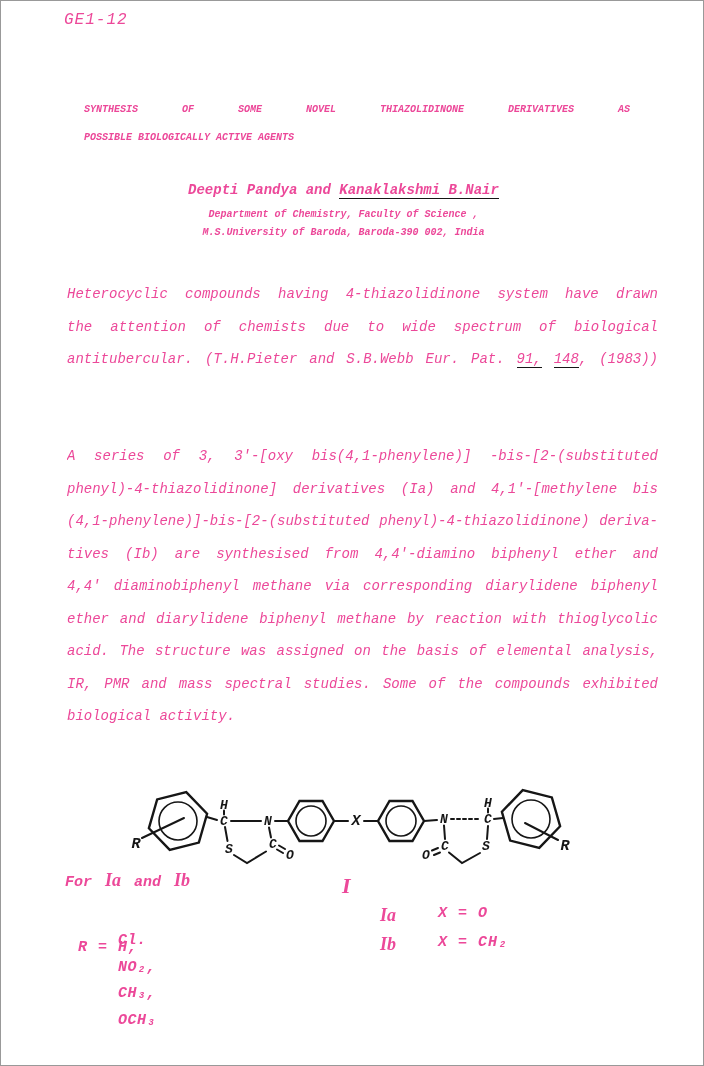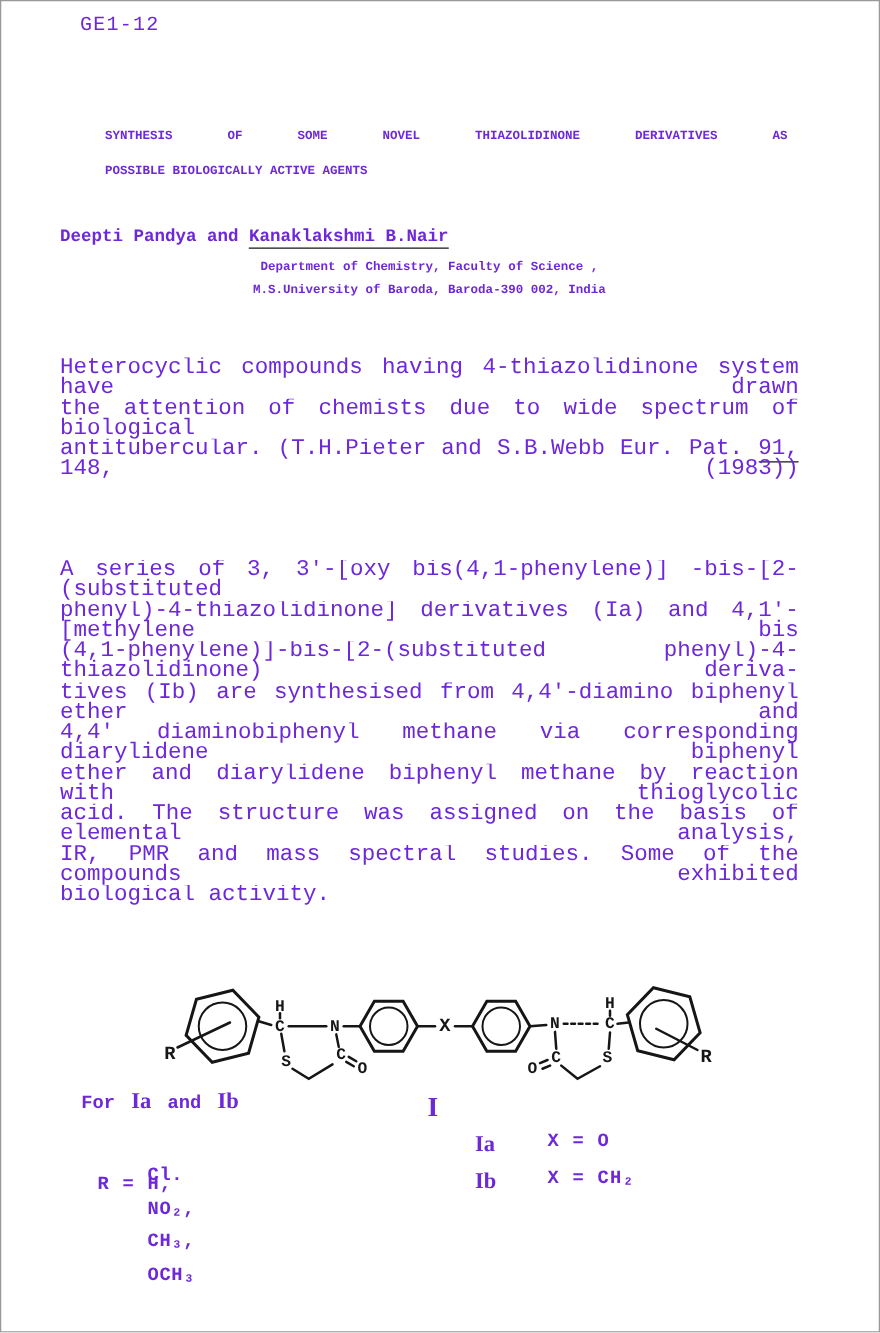--- a/index.html
+++ b/index.html
@@ -1,37 +1,38 @@
 <!DOCTYPE html>
 <html><head>
 <meta charset="utf-8">
 <style>
   html,body{margin:0;padding:0;background:#e8e8e8;}
   .page{
     position:relative;width:702px;height:1064px;margin:0 auto;
     background:#ffffff;border:1px solid #999;overflow:hidden;
     font-family:"Liberation Mono","DejaVu Sans Mono",monospace;
-    color:#6d28d9;
+    color:#ec4899;
+    font-style:italic;
   }
   .abs{position:absolute;}
   
   .hdr{top:10px;font-size:16px;letter-spacing:1px;}
   .hdr-left{left:63px;}
   .hdr-right{right:74px;}
   
   .title-block{left:83px;top:101px;width:546px;font-weight:bold;font-size:10px;}
   .jline{height:28px;line-height:16px;overflow:hidden;text-align:justify;}
   .jline::after{content:"";display:inline-block;width:100%;height:0;}
   .cline{height:28px;line-height:16px;text-align:left;}
   
-  .authors{left:47px;top:181px;width:591px;font-weight:bold;font-size:14px;}
+  .authors{left:47px;top:181px;width:591px;text-align:center;font-weight:bold;font-size:14px;}
   .affil{left:47px;top:205px;width:591px;text-align:center;font-weight:bold;font-size:10px;line-height:17.5px;}
   .uline{border-bottom:1.6px solid #161616;}
   
-  .para{width:591px;font-size:18px;}
+  .para{width:591px;font-size:14px;margin-left:19px;}
   .p1{left:47px;top:285px;}
   .p2{left:47px;top:447px;}
   .pline{height:32.5px;line-height:16px;overflow:hidden;text-align:justify;}
   .pline::after{content:"";display:inline-block;width:100%;height:0;}
   .pline-last{height:32.5px;line-height:16px;overflow:hidden;text-align:left;}
   
   .structure-svg{left:95px;top:768px;width:520px;height:110px;}
   svg .bond{stroke:#161616;stroke-width:2;fill:none;stroke-linecap:round;}
   svg .ringline{stroke:#161616;stroke-width:2.4;fill:none;}
   svg .innercircle{stroke:#161616;stroke-width:1.6;fill:none;}

